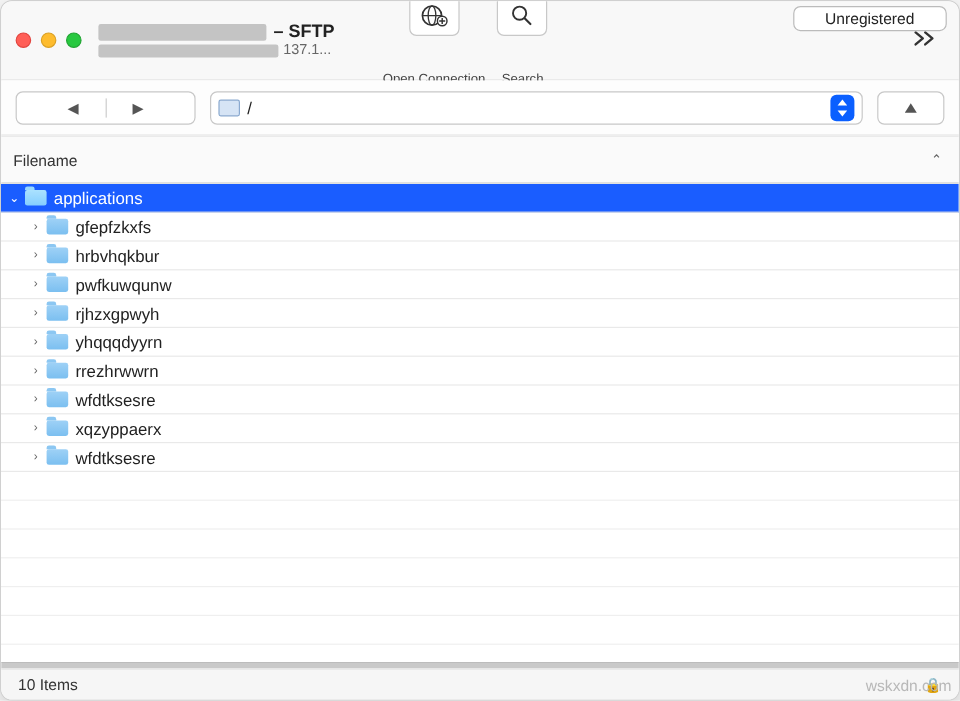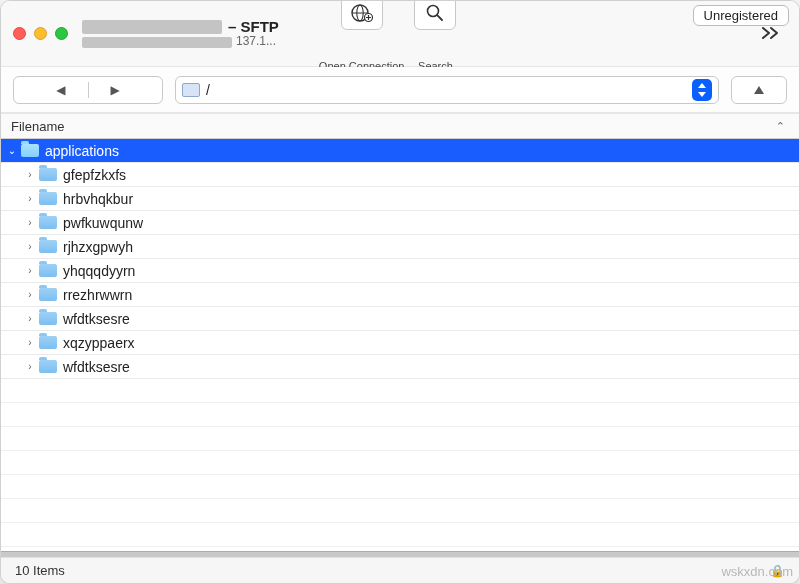--- a/index.html
+++ b/index.html
@@ -46,21 +46,21 @@
   .tb-group { display:flex; flex-direction:column; align-items:center; gap:2px; }
   .tb-icon-btn {
     width:42px; height:34px; border:1px solid #c8c8c8; border-radius:6px;
     display:flex; align-items:center; justify-content:center; background:#fff;
   }
   .tb-label { font-size:11px; color:#444;margin-top:28px; }
   .tb-spacer { flex:1; }
   .overflow { font-size:20px; color:#333; padding:0 6px;}
   .unregistered {
     position:absolute; top:4px; right:10px;
-    border:1px solid #bbb; border-radius:6px; padding:2px 10px;
+    border:1px solid #bbb; border-radius:6px; padding:2px 26px;
     font-size:13px; background:#fff;
   }
   
   .pathbar {
     height: 46px;
     padding: 8px 12px;
     display:flex; align-items:center; gap:12px;
     border-bottom:1px solid #e6e6e6;
     background:#fdfdfd;
   }
@@ -88,21 +88,21 @@
     border-left:4px solid transparent; border-right:4px solid transparent;
   }
   .stepper::before { top:4px; border-bottom:5px solid #fff; }
   .stepper::after  { bottom:4px; border-top:5px solid #fff; }
   .up-btn {
     width:56px; height:28px; border:1px solid #c8c8c8; border-radius:6px;
     display:flex; align-items:center; justify-content:center; background:#fff;
   }
   
   .col-header {
-    height:26px; border-top:1px solid #e6e6e6; border-bottom:1px solid #cfcfcf;
+    height:40px; border-top:1px solid #e6e6e6; border-bottom:1px solid #cfcfcf;
     background:#fafafa; display:flex; align-items:center; padding:0 10px;
     font-size:13px; color:#333; justify-content:space-between;
   }
   .sort-caret { font-size:11px; color:#666; padding-right:4px;}
   
   .file-list { flex:1; overflow:auto; background:#fff;}
   .row {
     height:24px; display:flex; align-items:center;
     border-bottom:1px solid #e9e9e9; padding-left:4px;
     font-size:14px;

